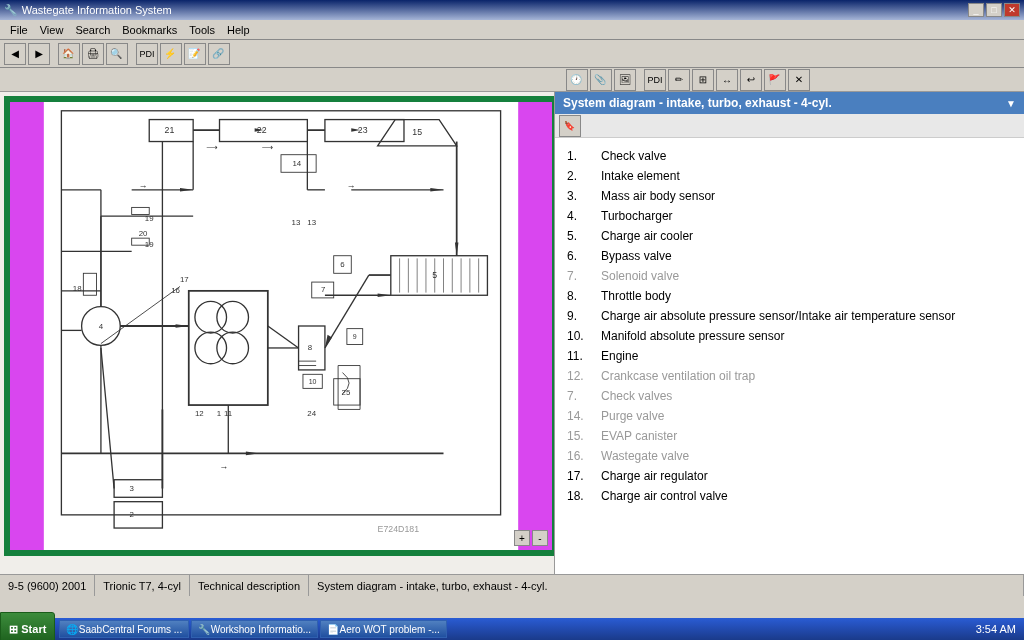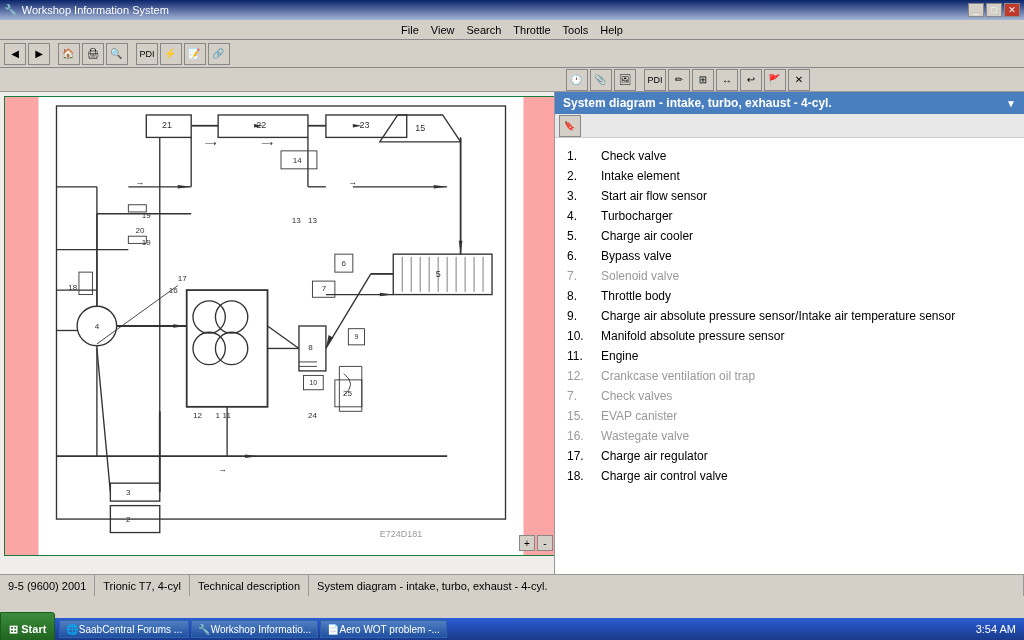--- a/index.html
+++ b/index.html
@@ -29,21 +29,20 @@
     .title-bar-btn.close { background: #c0392b; color: white; }
 
     
     .menu-bar {
       background: #d4d0c8;
       height: 20px;
       display: flex;
       align-items: center;
       padding: 0 4px;
       border-bottom: 1px solid #888;
-      justify-content: center;
     }
     .menu-item {
       padding: 2px 6px;
       font-size: 11px;
       cursor: pointer;
     }
 
     
     .toolbar {
       background: #d4d0c8;
@@ -87,23 +86,23 @@
       background: #f0eeea;
       border-right: 1px solid #999;
       position: relative;
       overflow: hidden;
     }
 
     
     .diagram-area {
       width: 100%;
       height: calc(100% - 22px);
-      background: #fca5a5;
+      background: #d946ef;
       margin: 4px;
-      border: 1px solid #15803d;
+      border: 6px solid #15803d;
       position: relative;
       overflow: hidden;
     }
 
     
     .right-panel {
       flex: 1;
       background: white;
       display: flex;
       flex-direction: column;
@@ -234,34 +233,34 @@
       display: flex; align-items: center; justify-content: center;
       cursor: pointer;
     }
   </style>
 </head>
 <body>
 
 <div class="title-bar">
   <div class="title-bar-left">
     <span>🔧</span>
-    <span>Workshop Information System</span>
+    <span>Wastegate Information System</span>
   </div>
   <div class="title-bar-controls">
     <div class="title-bar-btn">_</div>
     <div class="title-bar-btn">□</div>
     <div class="title-bar-btn close">✕</div>
   </div>
 </div>
 
 <div class="menu-bar">
   <span class="menu-item">File</span>
   <span class="menu-item">View</span>
   <span class="menu-item">Search</span>
-  <span class="menu-item">Throttle</span>
+  <span class="menu-item">Bookmarks</span>
   <span class="menu-item">Tools</span>
   <span class="menu-item">Help</span>
 </div>
 
 <div class="toolbar">
   <div class="toolbar-btn">◀</div>
   <div class="toolbar-btn">▶</div>
   <div class="toolbar-separator"></div>
   <div class="toolbar-btn">🏠</div>
   <div class="toolbar-btn">🖨</div>
@@ -487,21 +486,21 @@
       <li class="component-item">
             <span class="num">1.</span>
             <span>Check valve</span>
           </li>
           <li class="component-item">
             <span class="num">2.</span>
             <span>Intake element</span>
           </li>
           <li class="component-item">
             <span class="num">3.</span>
-            <span>Start air flow sensor</span>
+            <span>Mass air body sensor</span>
           </li>
           <li class="component-item">
             <span class="num">4.</span>
             <span>Turbocharger</span>
           </li>
           <li class="component-item">
             <span class="num">5.</span>
             <span>Charge air cooler</span>
           </li>
           <li class="component-item">
@@ -528,20 +527,24 @@
             <span class="num">11.</span>
             <span>Engine</span>
           </li>
           <li class="component-item grayed">
             <span class="num">12.</span>
             <span>Crankcase ventilation oil trap</span>
           </li>
           <li class="component-item grayed">
             <span class="num">7.</span>
             <span>Check valves</span>
+          </li>
+          <li class="component-item grayed">
+            <span class="num">14.</span>
+            <span>Purge valve</span>
           </li>
           <li class="component-item grayed">
             <span class="num">15.</span>
             <span>EVAP canister</span>
           </li>
           <li class="component-item grayed">
             <span class="num">16.</span>
             <span>Wastegate valve</span>
           </li>
           <li class="component-item">

